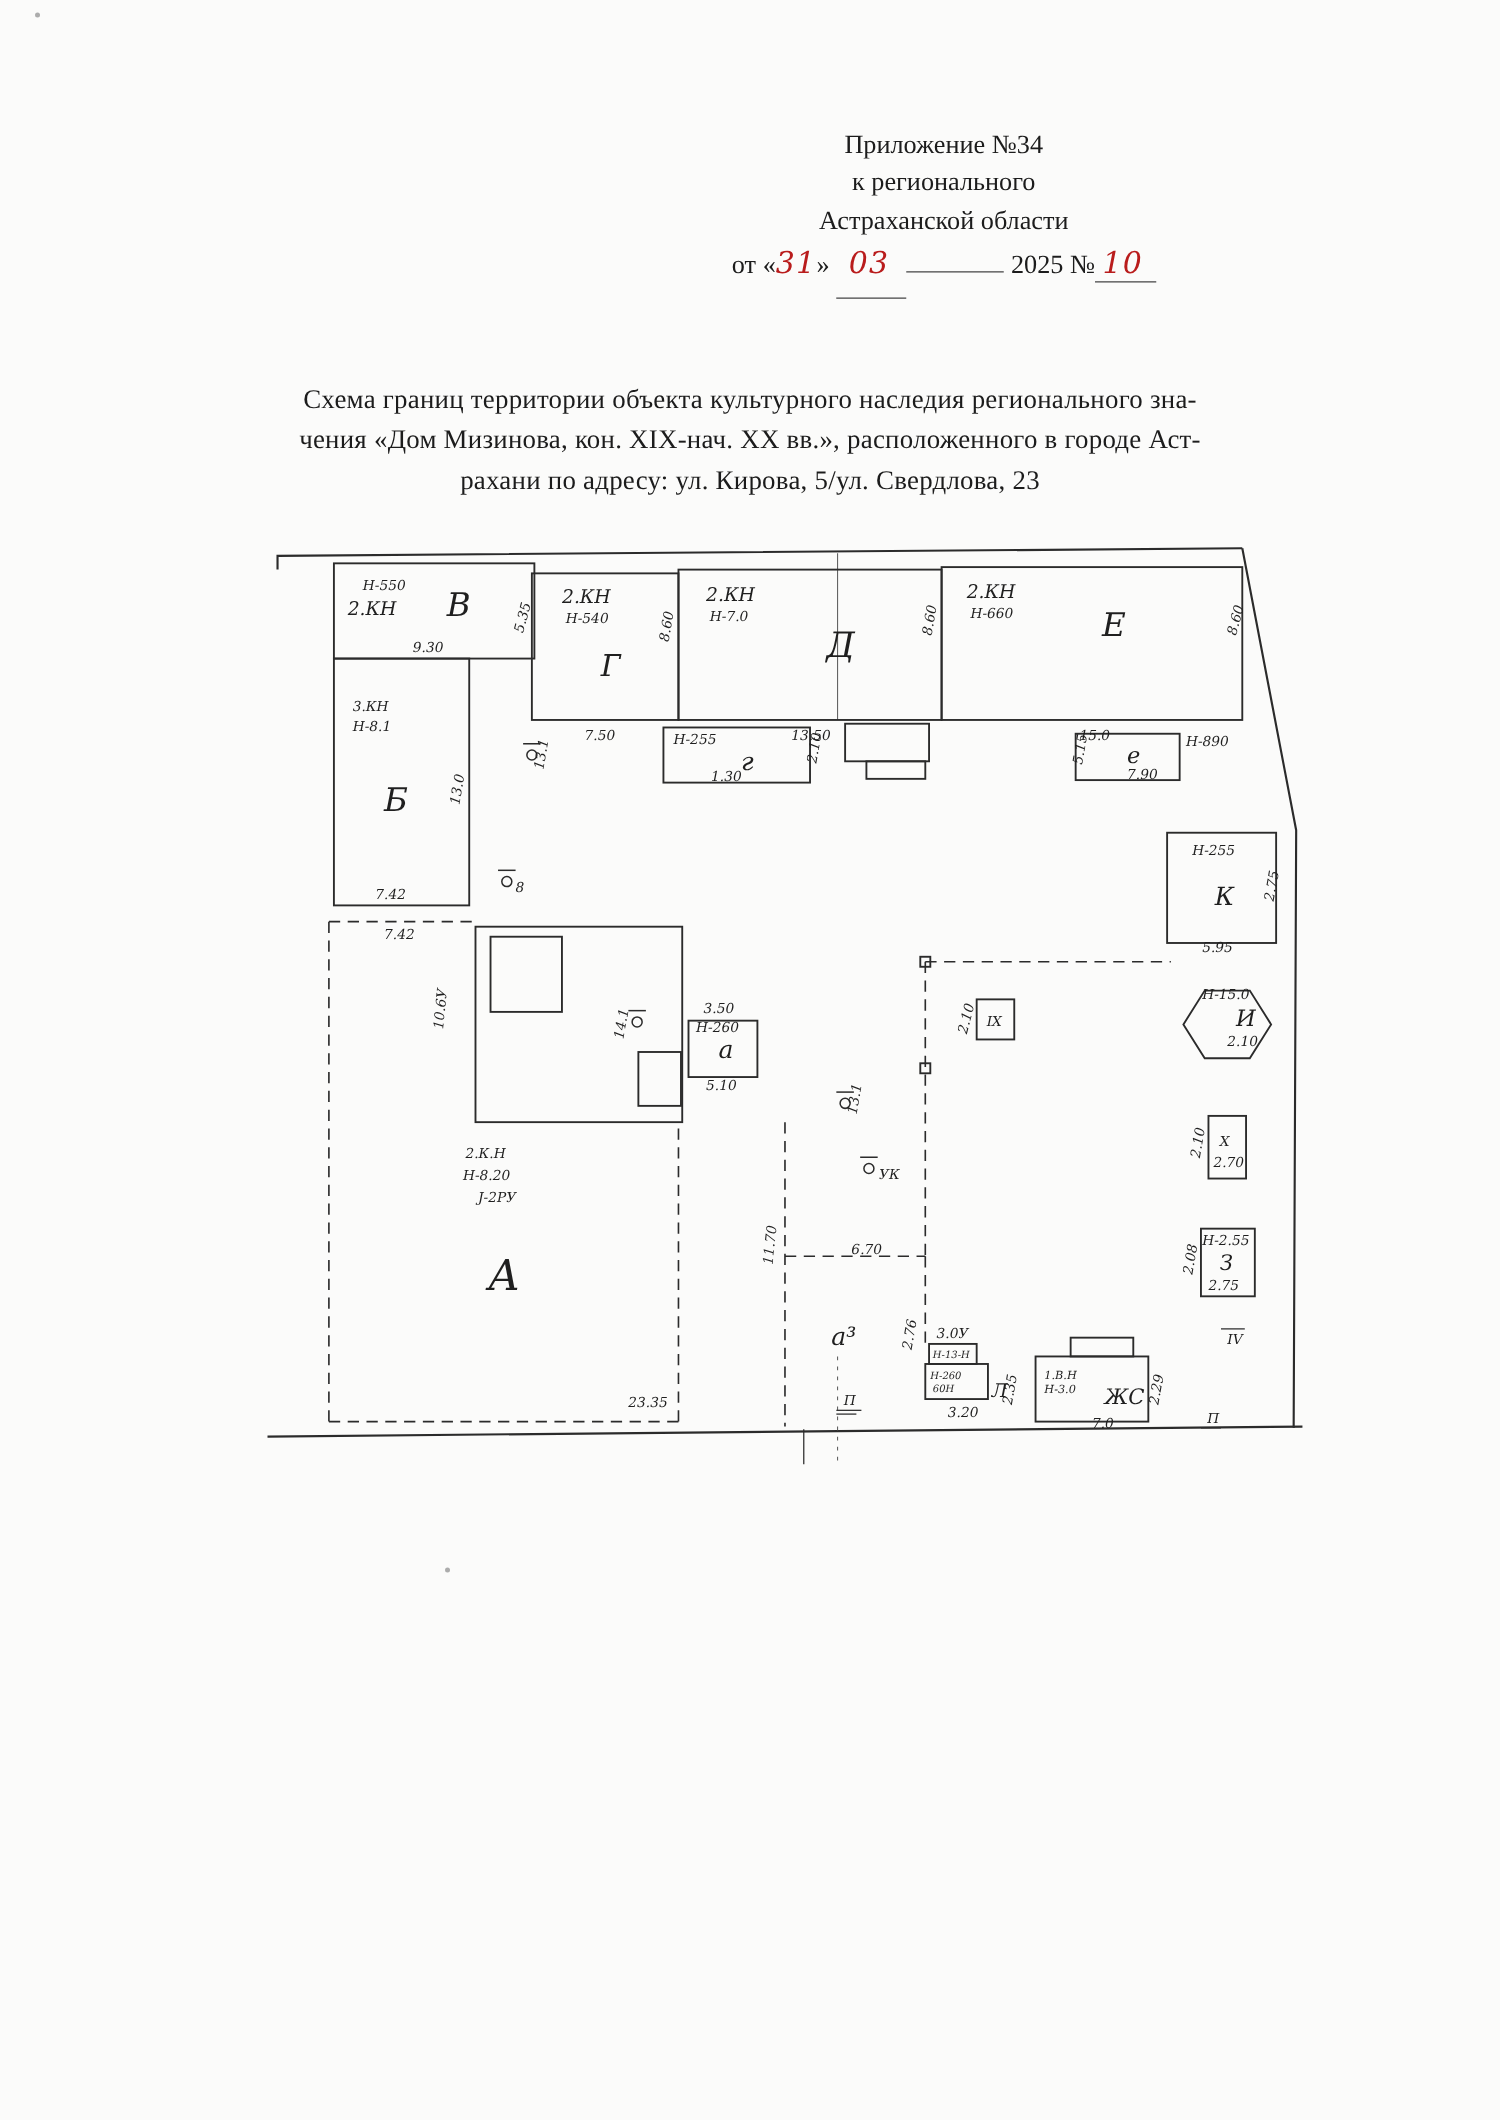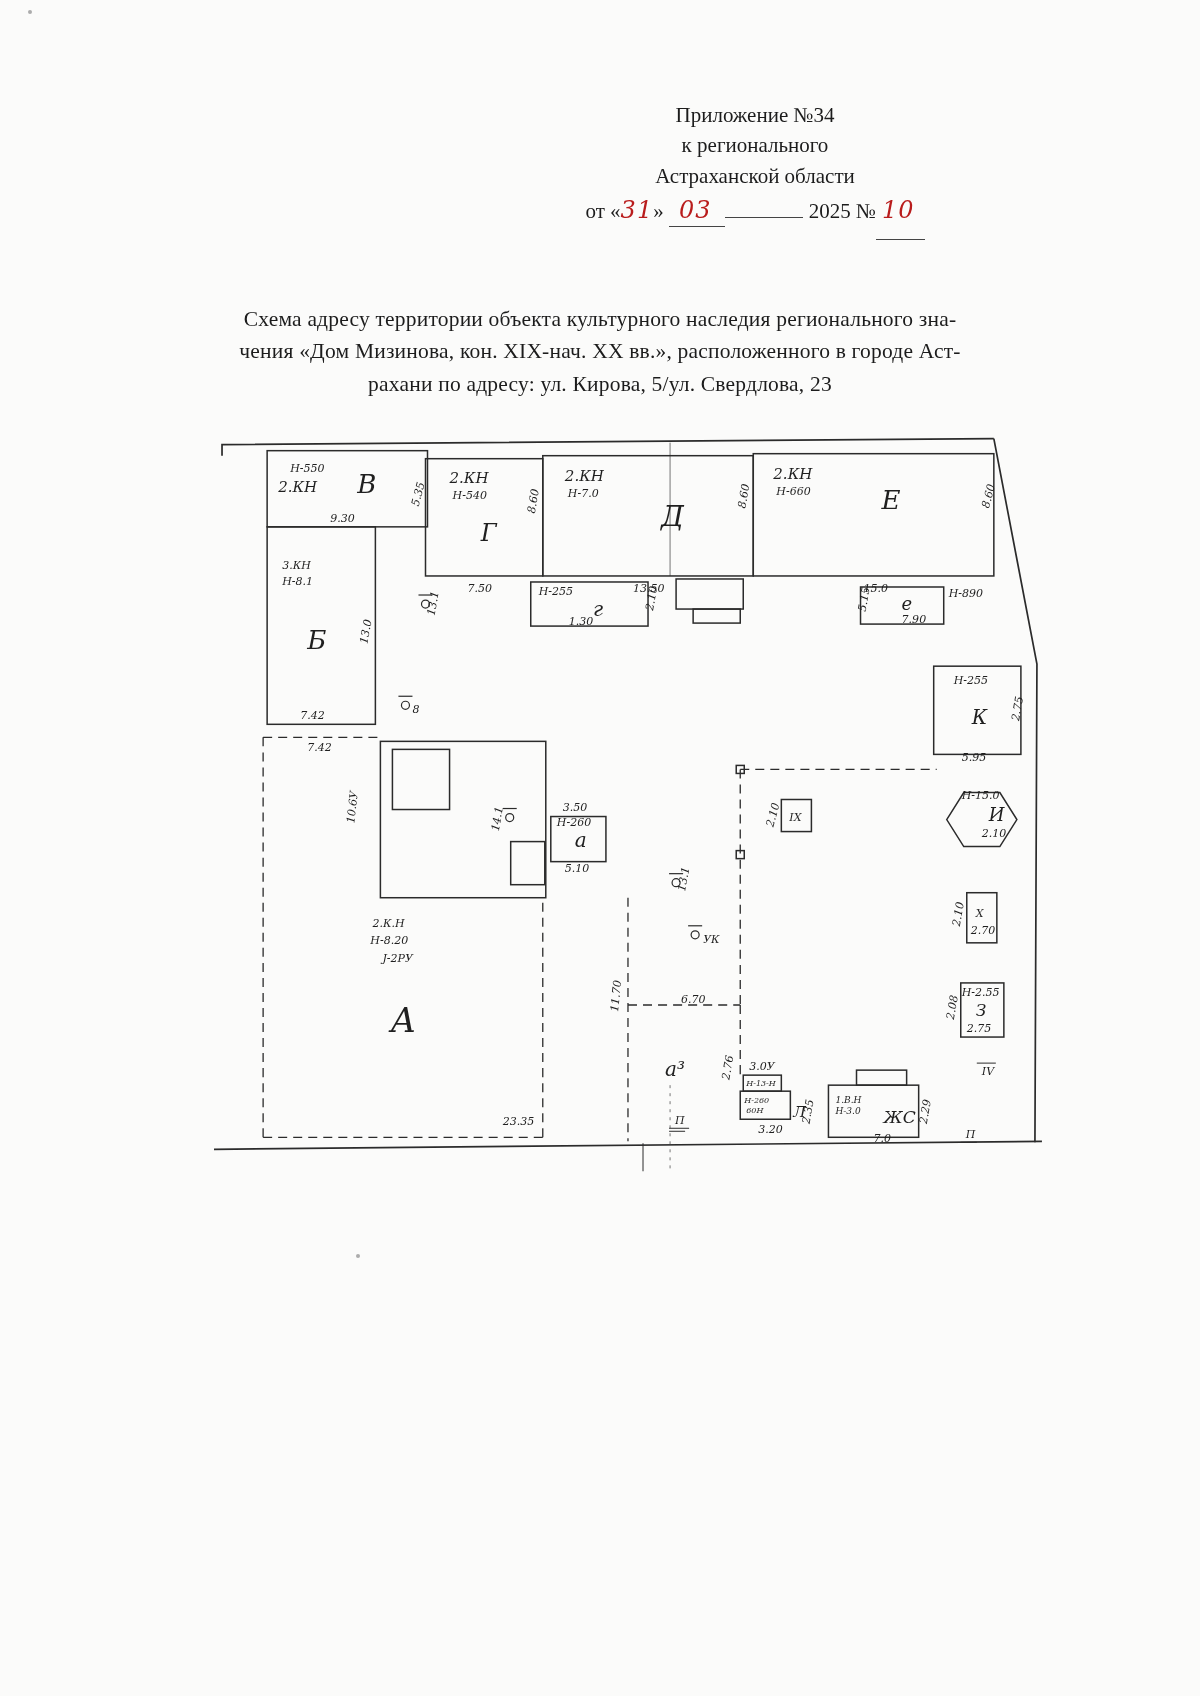--- a/index.html
+++ b/index.html
@@ -16,23 +16,23 @@
     width:620px;text-align:center;
     font-size:21px;line-height:1.45;
   }
   .header-block div{white-space:nowrap;}
   .date-line{margin-top:2px;font-size:21px;}
   .hand{
     font-family:"DejaVu Serif", serif;
     font-style:italic;font-size:24px;
     letter-spacing:1px;color:#b91c1c;
   }
-  .u-month{border-bottom:1.6px solid #444;padding:0 14px 2px 10px;}
+  .u-month{border-bottom:1.6px solid #444;padding:0 14px 14px 10px;}
   .u-gap{display:inline-block;width:78px;border-bottom:1.6px solid #444;height:14px;}
-  .u-num{border-bottom:1.6px solid #444;padding:0 10px 15px 6px;}
+  .u-num{border-bottom:1.6px solid #444;padding:0 10px 1px 6px;}
   .title-block{
     position:absolute;top:303px;left:170px;width:860px;
     text-align:center;font-size:21.5px;line-height:1.5;
     letter-spacing:.2px;
   }
   .plan-wrap{position:absolute;top:428px;left:212px;width:852px;height:748px;}
   svg{display:block;}
   .plan-label{
     font-family:"DejaVu Serif", serif;
     font-style:italic;fill:#1f1f1f;
@@ -55,21 +55,21 @@
   <div>Астраханской области</div>
   <div class="date-line">
     <span>от «</span><span class="hand">31</span><span>»</span>
     <span class="hand u-month">03</span><span class="u-gap"></span>
     <span>2025</span>
     <span>№</span><span class="hand u-num">10</span>
   </div>
 </div>
 
 <div class="title-block">
-  <div>Схема адресу территории объекта культурного наследия регионального зна-</div>
+  <div>Схема границ территории объекта культурного наследия регионального зна-</div>
   <div>чения «Дом Мизинова, кон. XIX-нач. XX вв.», расположенного в городе Аст-</div>
   <div>рахани по адресу: ул. Кирова, 5/ул. Свердлова, 23</div>
 </div>
 
 <div class="plan-wrap">
 <svg width="852" height="748" viewBox="0 0 850 745">
   <defs>
     <pattern id="hatchV" width="6" height="6" patternUnits="userSpaceOnUse">
       <path d="M3,0 V6" stroke="#333" stroke-width="1"></path>
     </pattern>

